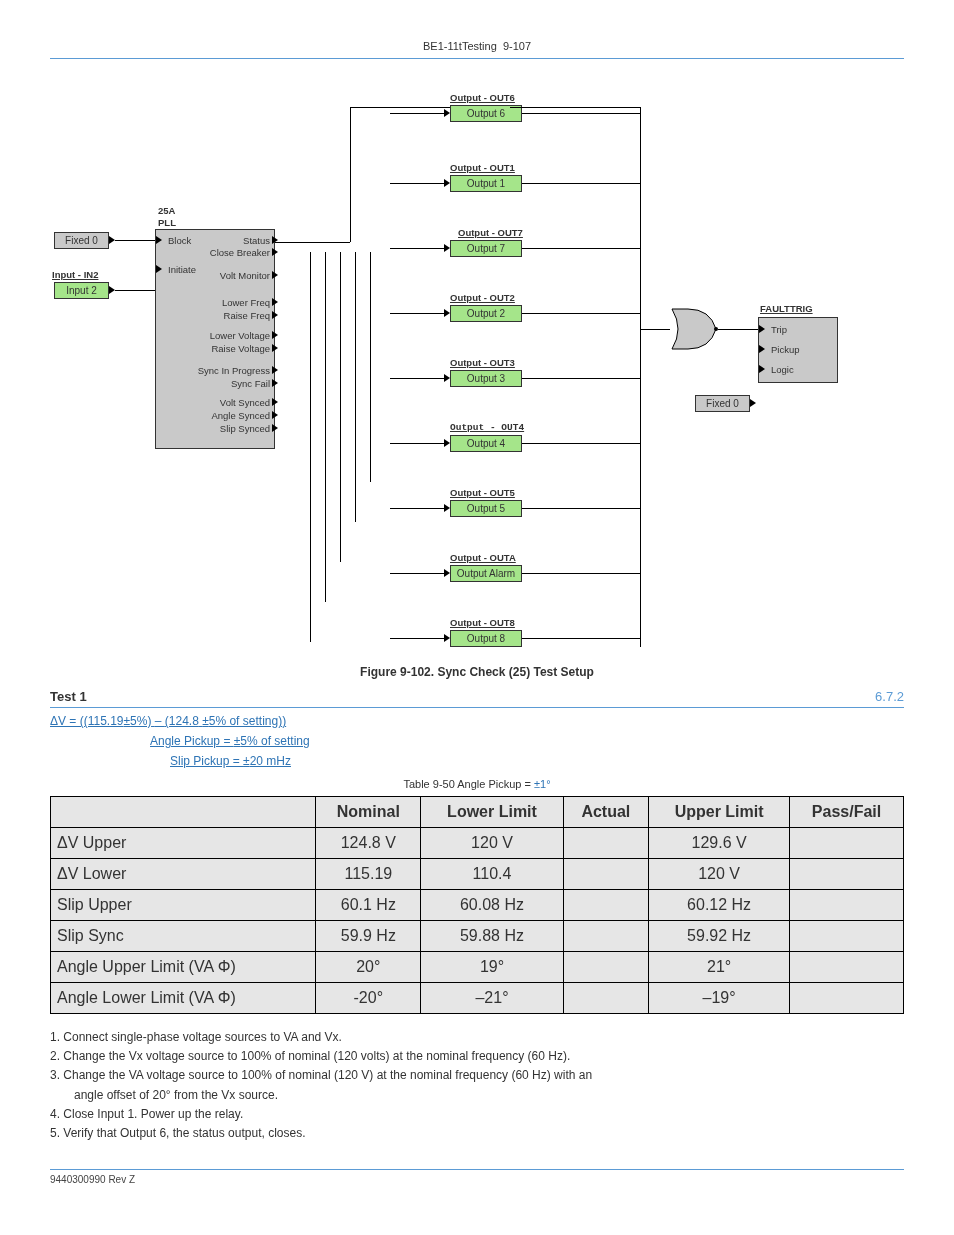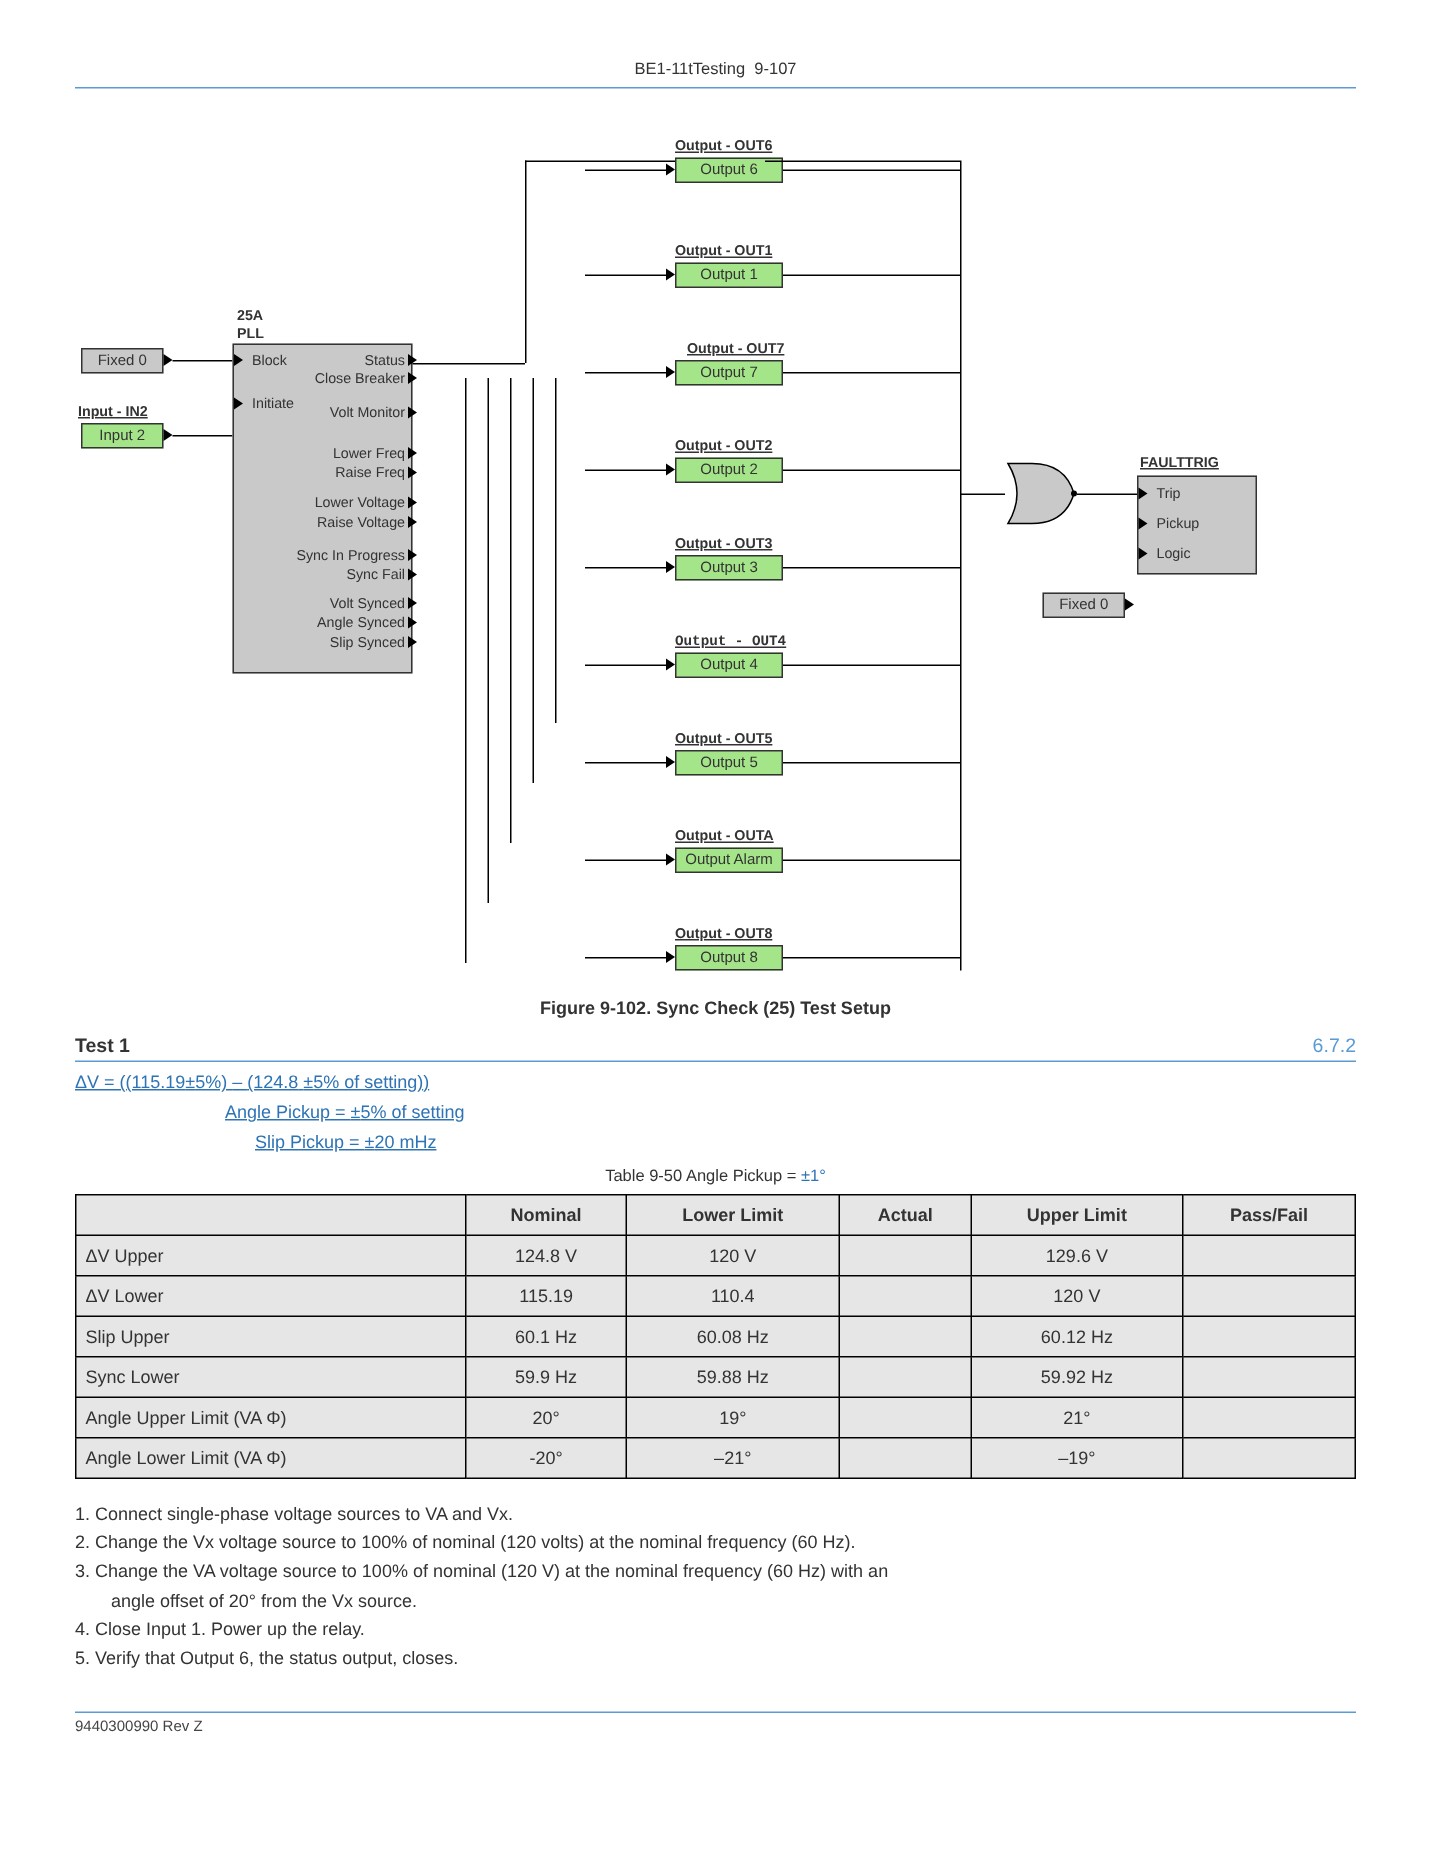--- a/index.html
+++ b/index.html
@@ -61,21 +61,21 @@
     display:flex;
     justify-content:space-between;
   }
   .sec-head .num { color:#5b9bd5; font-weight:normal;}
   .linklike { color:#2e74b5; font-family: Arial, sans-serif; font-size:12px; margin:6px 0; }
   .linklike u { text-decoration: underline; }
   table.data {
     border-collapse: collapse;
     width:100%;
     margin-top:6px;
-    font-size:12px;
+    font-size:16px;
     color:#333;
   }
   table.data th, table.data td {
     border:1px solid #000;
     padding:6px;
     background:#e6e6e6;
     vertical-align: top;
   }
   table.data th { font-weight:bold; text-align:center; }
   table.data td.center { text-align:center; }
@@ -282,21 +282,21 @@
       </tr>
       <tr>
         <td>Slip Upper</td>
         <td class="center">60.1 Hz</td>
         <td class="center">60.08 Hz</td>
         <td class="center"></td>
         <td class="center">60.12 Hz</td>
         <td class="center"></td>
       </tr>
       <tr>
-        <td>Sync Lower</td>
+        <td>Slip Sync</td>
         <td class="center">59.9 Hz</td>
         <td class="center">59.88 Hz</td>
         <td class="center"></td>
         <td class="center">59.92 Hz</td>
         <td class="center"></td>
       </tr>
       <tr>
         <td>Angle Upper Limit (VA Φ)</td>
         <td class="center">20°</td>
         <td class="center">19°</td>

